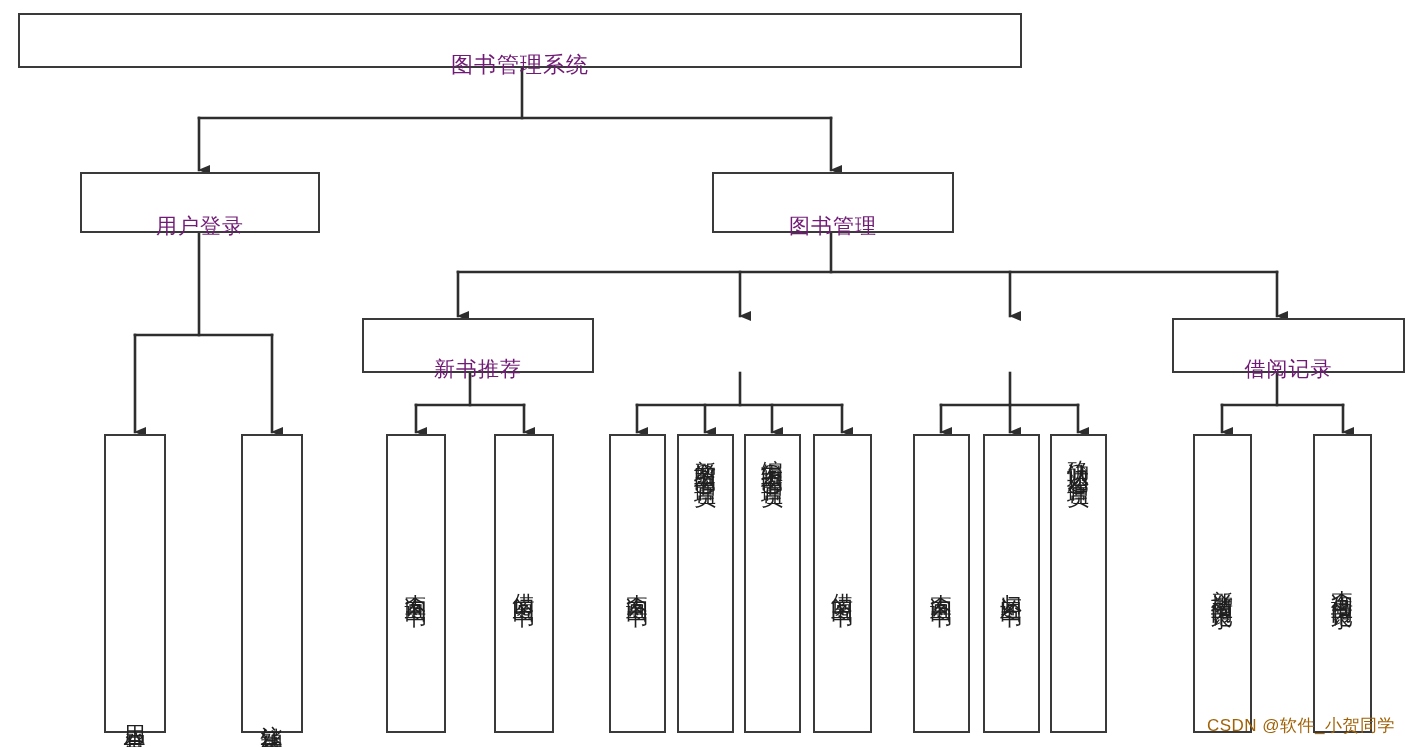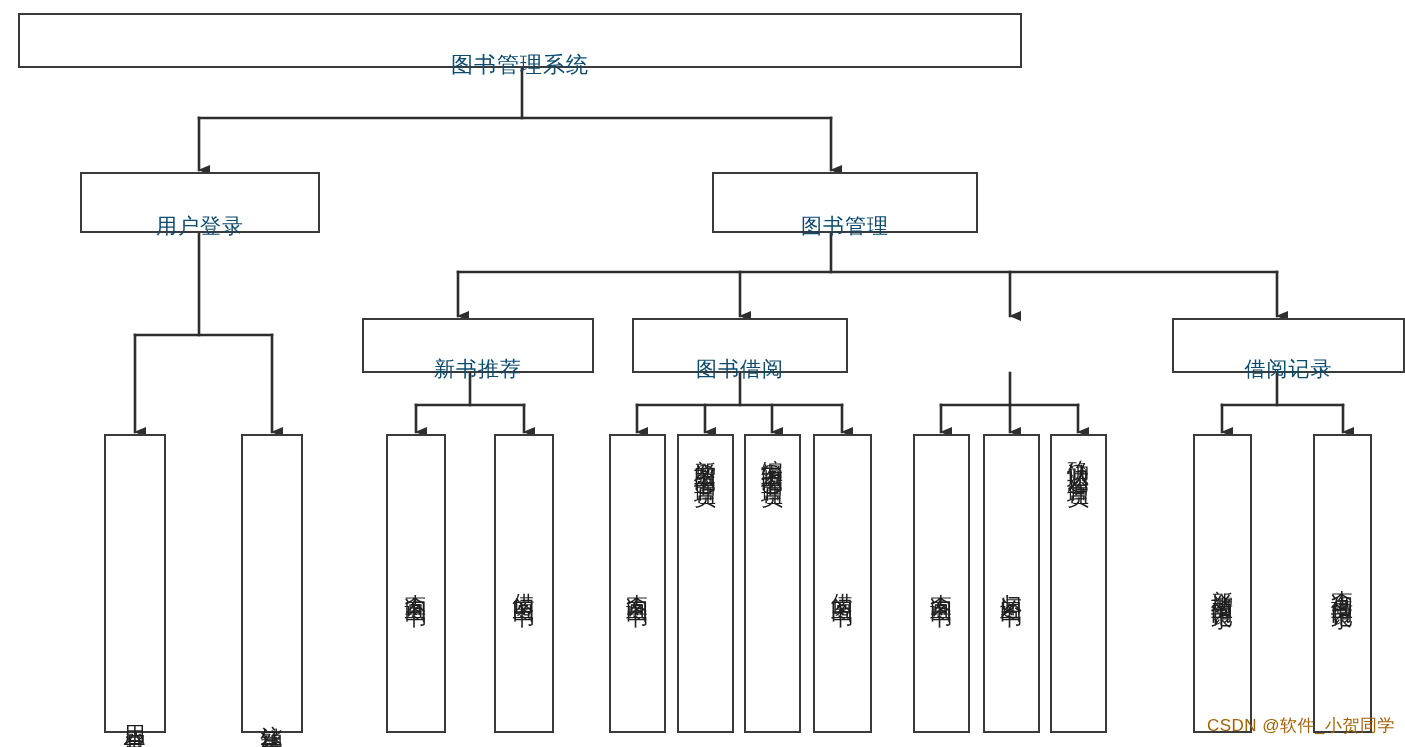--- a/index.html
+++ b/index.html
@@ -30,21 +30,21 @@
     background:#ffffff;
     border:2px solid #3a3a3a;
     display:flex;
     align-items:center;
     justify-content:center;
   }
   .node .label{
     font-size:21px;
     line-height:1.25;
     letter-spacing:1px;
-    color:#0c4a6e;
+    color:#701a75;
     white-space:nowrap;
     margin-top:48px;
   }
   
   .node.root .label{font-size:22px;}
   .node.mid .label{font-size:21px;}
 
   
   .node.leaf{
     display:block;
@@ -141,31 +141,28 @@
   </svg>
 
   <div class="node root" style="left:18px; top:13px; width:1004px; height:55px;">
     <span class="label">图书管理系统</span>
   </div>
 
   <div class="node mid" style="left:80px; top:172px; width:240px; height:61px;">
     <span class="label">用户登录</span>
   </div>
 
-  <div class="node mid" style="left:712px; top:172px; width:266px; height:61px;">
+  <div class="node mid" style="left:712px; top:172px; width:242px; height:61px;">
     <span class="label">图书管理</span>
   </div>
 
   <div class="node mid" style="left:362px; top:318px; width:232px; height:55px;">
     <span class="label">新书推荐</span>
   </div>
 
-  <div class="node mid" style="left:632px; top:318px; width:216px; height:55px;">
-    <span class="label">图书借阅</span>
-  </div>
 
 
   <div class="node mid" style="left:1172px; top:318px; width:233px; height:55px;">
     <span class="label">借阅记录</span>
   </div>
 
   <div class="node leaf anchor-bottom" style="left:104px; top:434px; width:62px; height:299px;">
     <div class="vtext">
       <span>用户登录</span>
     </div>

